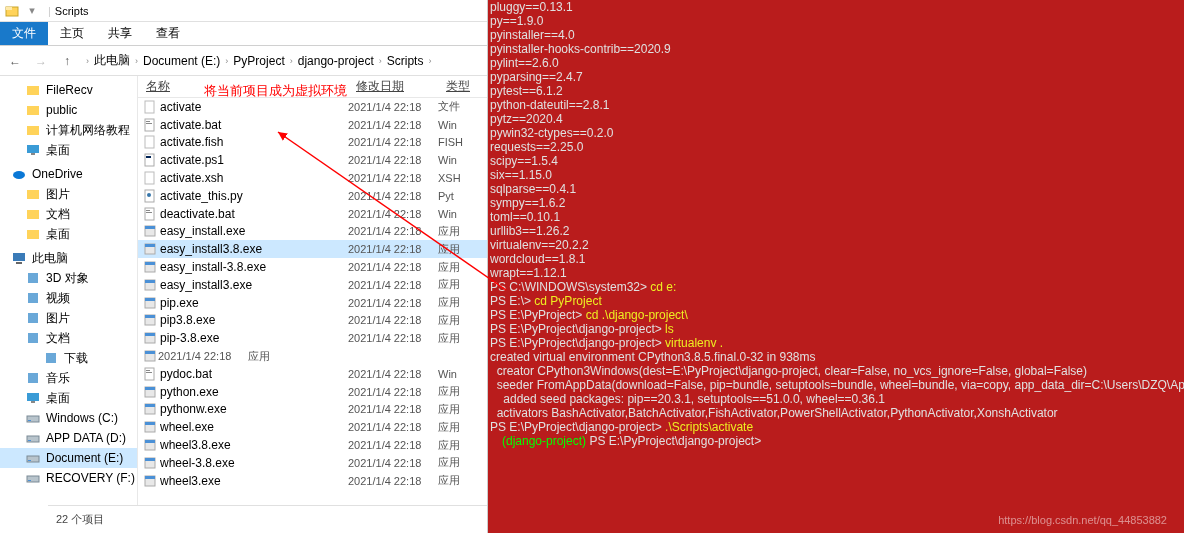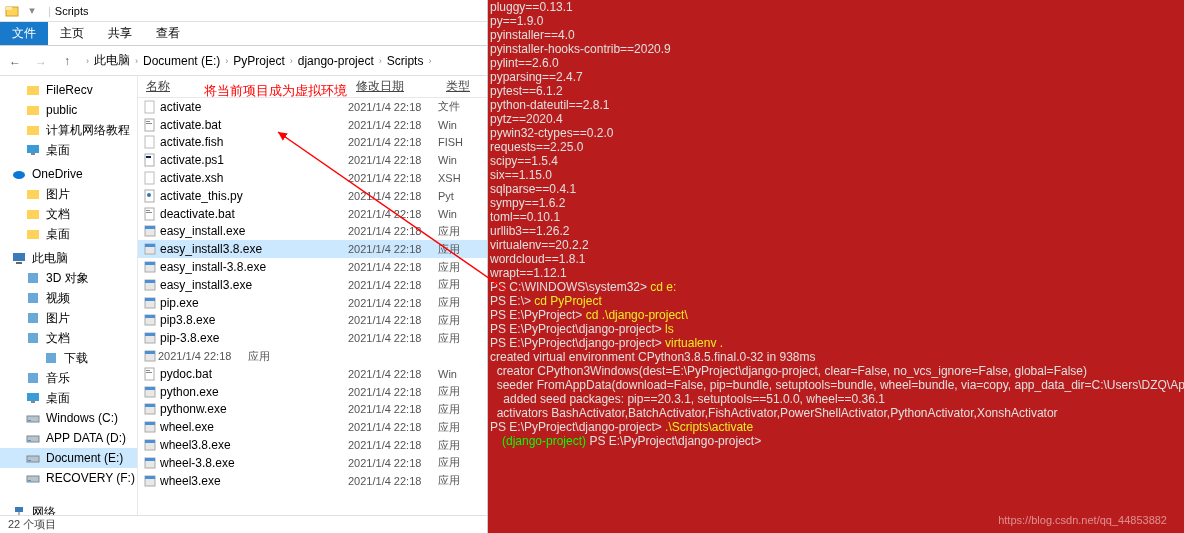--- a/index.html
+++ b/index.html
@@ -31,21 +31,21 @@
 .ch-type { width: 40px; }
 .annotation { position: absolute; left: 204px; top: 82px; color: #ff0000; font-size: 13px; z-index: 10; pointer-events: none; }
 .arrow-line { position: absolute; left: 276px; top: 100px; width: 240px; height: 200px; z-index: 9; pointer-events: none; }
 .file-rows { flex: 1; overflow-y: auto; }
 .file-row { height: 17.8px; display: flex; align-items: center; font-size: 12px; cursor: pointer; }
 .file-row.sel { background: #cce8ff; }
 .file-row .fr-icon { width: 20px; display: flex; align-items: center; justify-content: center; padding-left: 4px; }
 .file-row .fr-name { width: 190px; padding-left: 2px; white-space: nowrap; overflow: hidden; }
 .file-row .fr-date { width: 90px; color: #555; font-size: 11px; }
 .file-row .fr-type { width: 40px; color: #555; font-size: 11px; white-space: nowrap; overflow: hidden; }
-.statusbar { height: 18px; display: flex; align-items: center; padding: 0 8px; border-top: 1px solid #e0e0e0; font-size: 11px; color: #444; }
+.statusbar { height: 28px; display: flex; align-items: center; padding: 0 8px; border-top: 1px solid #e0e0e0; font-size: 11px; color: #444; margin-left: 48px; }
 .terminal { flex: 1; height: 100%; background: #b91c1c; color: #cccccc; font-family: Consolas, monospace; font-size: 12px; line-height: 14px; padding: 0 2px; overflow: hidden; white-space: pre; position: relative; }
 .terminal .t-yellow { color: #eeee22; }
 .terminal .t-green { color: #00ff00; margin-left: 12px; }
 .terminal .t-white { color: #e0e0e0; }
 .watermark { position: absolute; bottom: 6px; right: 17px; color: rgba(255,255,255,0.5); font-size: 11px; font-family: sans-serif; }
 svg { display: block; }
 </style>
 </head>
 <body>
 

